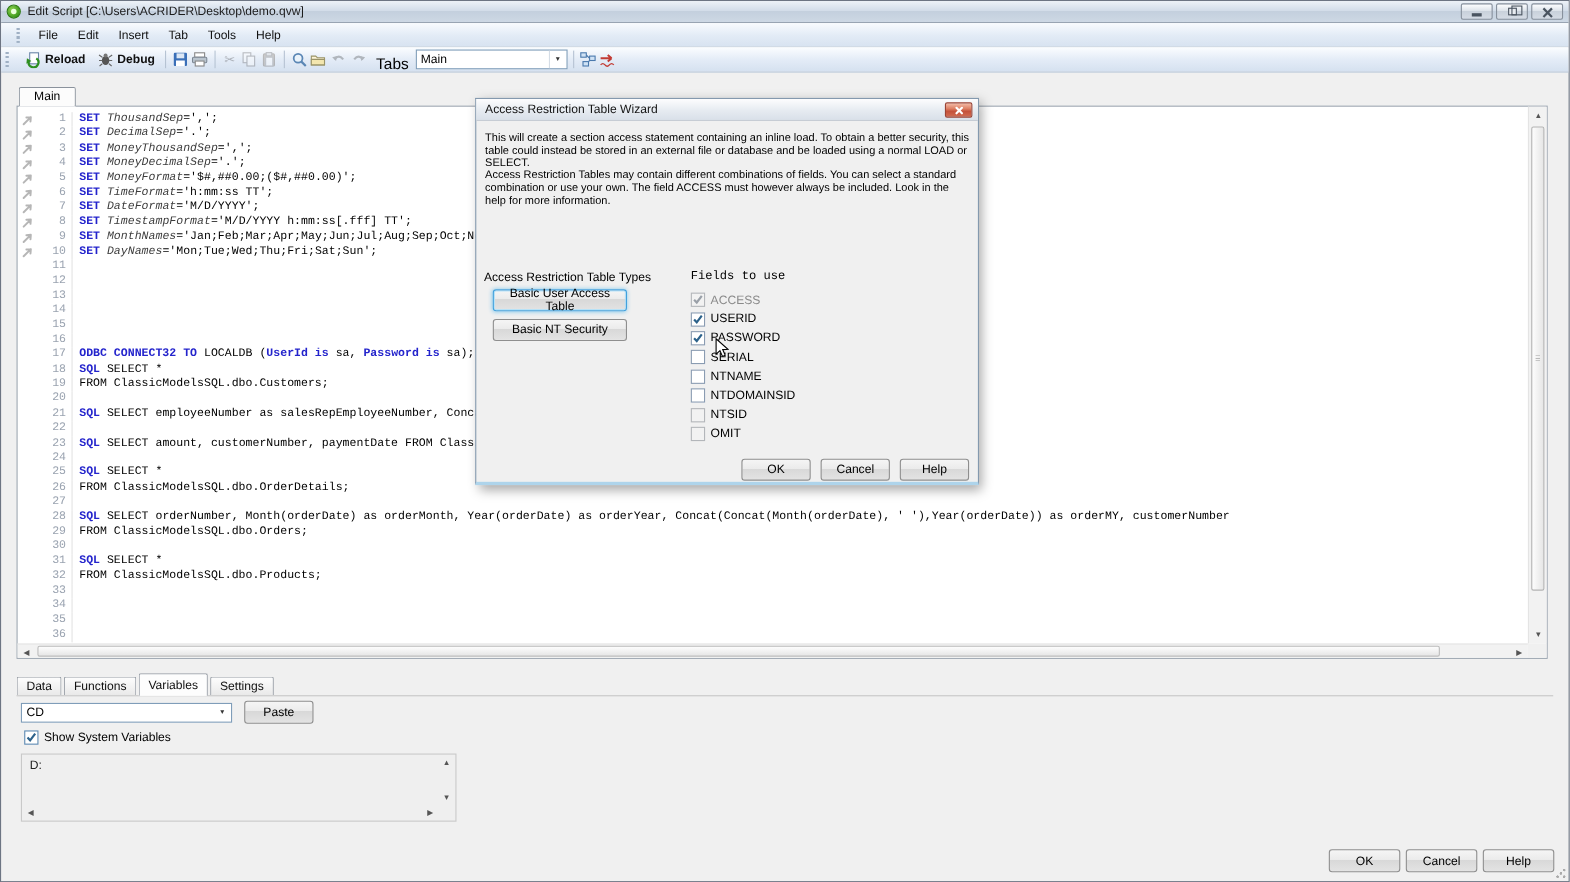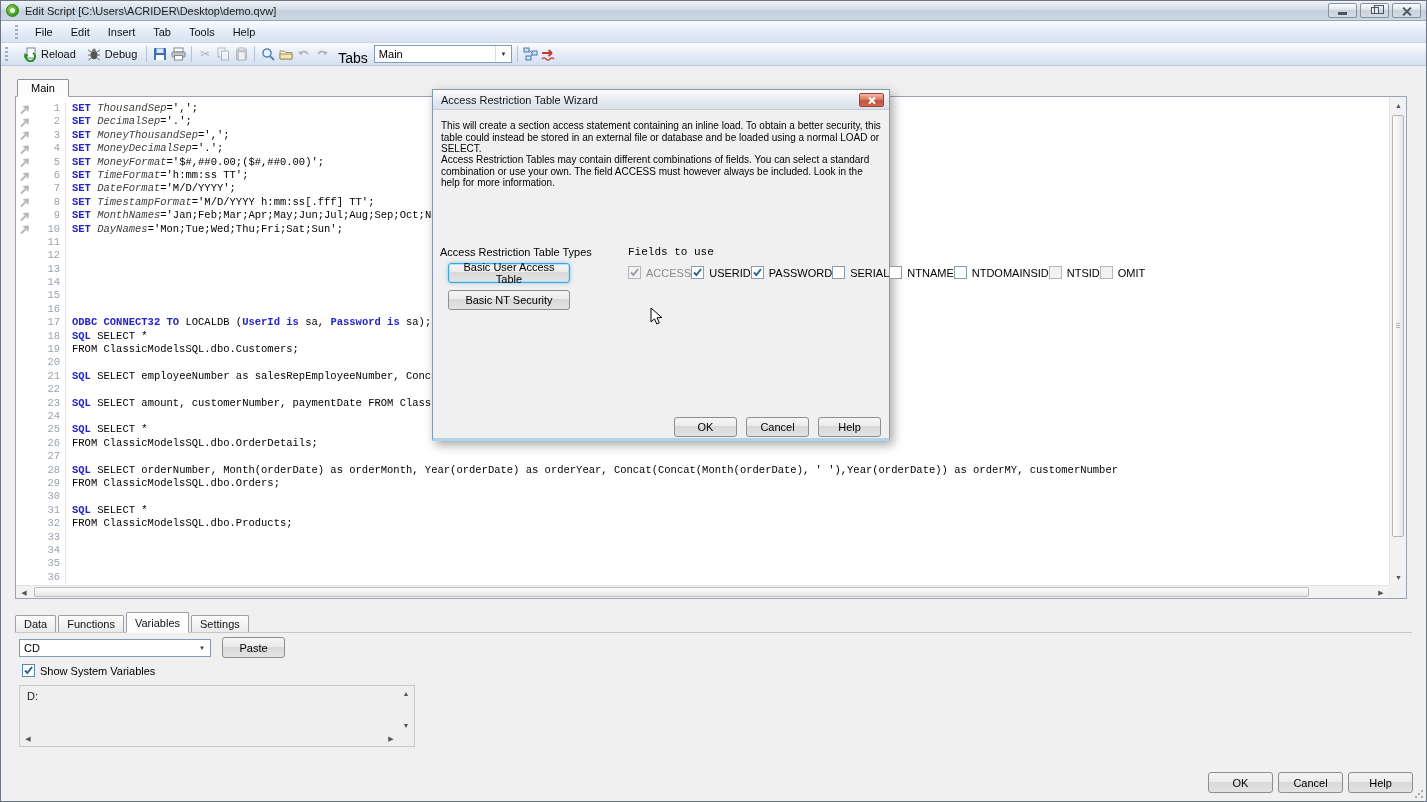--- a/index.html
+++ b/index.html
@@ -32,21 +32,21 @@
   .menubar{position:absolute;left:0;top:20px;width:100%;height:22px;
     background:linear-gradient(#f8fbfe,#e2ebf6 55%,#d8e3f1);
     border-bottom:1px solid #cbd6e4;display:flex;align-items:center;padding-left:14px;}
   .grip{width:3px;height:14px;margin-right:8px;
     background:repeating-linear-gradient(#9fb0c4 0 2px,transparent 2px 4px);}
   .mitem{font-size:11px;color:#111;padding:3px 9px;}
   
   .toolbar{position:absolute;left:0;top:42px;width:100%;height:23px;
     background:linear-gradient(#fbfdff,#e4ecf7 50%,#d5e1f0);
     border-bottom:1px solid #bac8da;display:flex;align-items:center;padding-left:4px;gap:2px;}
-  .tbtn{display:flex;align-items:center;gap:3px;font-size:11px;color:#111;padding:1px 4px;}
+  .tbtn{display:flex;align-items:center;gap:3px;font-size:11px;color:#111;padding:1px 4px;font-weight:bold;}
   .ticon{width:16px;height:16px;display:flex;align-items:center;justify-content:center;}
   .sep{width:1px;height:16px;background:#b6c3d3;margin:0 3px;}
   .disabled{opacity:.4;filter:grayscale(80%);}
   .tabs-label{font-size:14px;margin:8px 4px 0 6px;}
   .combo{height:18px;background:#fff;border:1px solid #7f9db9;display:flex;align-items:center;
     font-size:11px;padding-left:4px;position:relative;}
   .combo .arrowbox{position:absolute;right:0;top:0;width:16px;height:100%;display:flex;align-items:center;justify-content:center;
     border-left:1px solid #d5dde6;font-size:6px;color:#333;}
   .tabs-combo{width:138px;}
   
@@ -89,21 +89,21 @@
   .glyph-x::before,.glyph-x::after{content:"";position:absolute;left:3px;top:-1px;width:2px;height:9px;background:#fff;border-radius:1px;}
   .glyph-x::before{transform:rotate(45deg);} .glyph-x::after{transform:rotate(-45deg);}
   .dpara{position:absolute;left:8px;right:8px;font-size:10px;line-height:11.6px;color:#000;}
   .dlabel{position:absolute;font-size:11px;color:#000;}
   .typebtns{position:absolute;left:15px;top:173px;width:122px;display:flex;flex-direction:column;gap:7px;}
   .btn{background:linear-gradient(#f5f5f5,#ebebeb 45%,#d8d8d8 46%,#e3e3e3);
     border:1px solid #8e8e8e;border-radius:3px;font-size:11px;color:#000;
     display:flex;align-items:center;justify-content:center;font-family:"Liberation Sans",sans-serif;}
   .typebtn{height:20px;width:100%;}
   .typebtn.focused{border-color:#41a1dd;box-shadow:0 0 0 1px #b8e2f7 inset,0 0 4px #86c9ec;}
-  .fields{position:absolute;left:195px;top:174px;display:flex;flex-direction:row;}
+  .fields{position:absolute;left:195px;top:174px;display:flex;flex-direction:column;}
   .cbrow{display:flex;align-items:center;height:17.4px;}
   .cb{width:13px;height:13px;background:#fff;border:1px solid #8a9cb2;margin-right:5px;
     display:flex;align-items:center;justify-content:center;flex:0 0 13px;}
   .cb.dis{background:#f2f2f2;border-color:#b3b6ba;}
   .cblabel{font-size:11px;color:#000;}
   .cblabel.dis{color:#8a8a8a;}
   .dbtns{position:absolute;right:8px;top:327px;display:flex;gap:9px;}
   .dbtn{width:63px;height:20px;}
   
   .btabs{position:absolute;left:14px;top:614px;right:14px;height:18px;border-bottom:1px solid #c7c7c7;display:flex;align-items:flex-end;}

